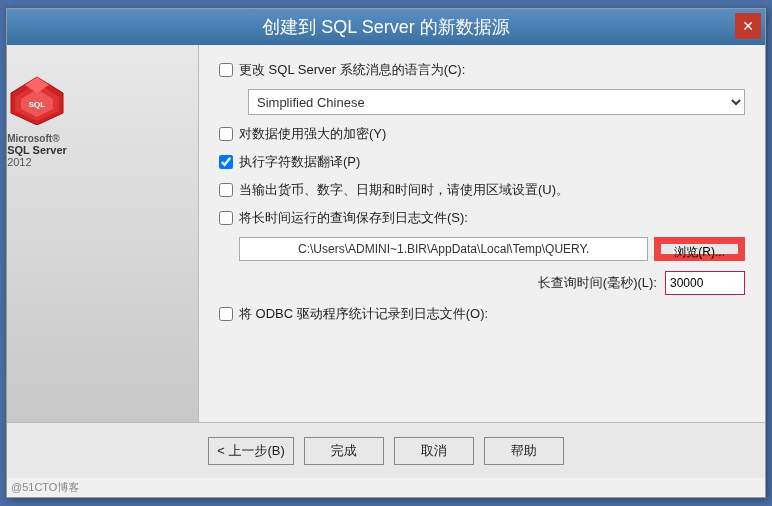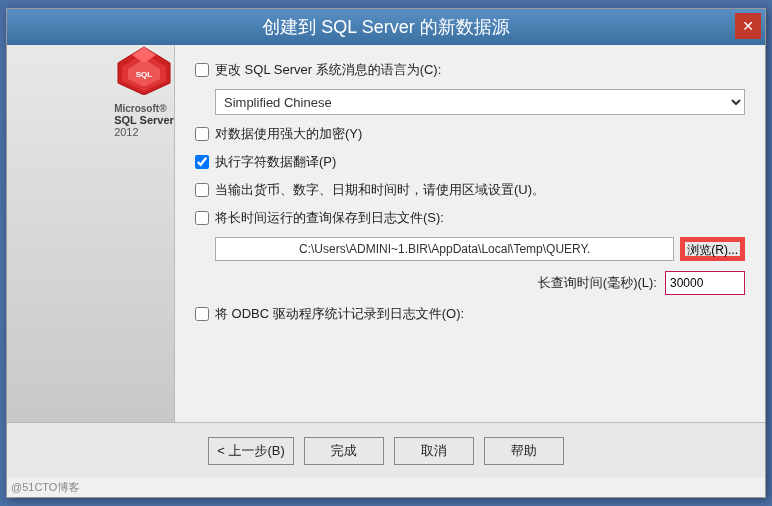--- a/index.html
+++ b/index.html
@@ -50,26 +50,27 @@
       display: flex;
       align-items: center;
       justify-content: center;
     }
     .content {
       display: flex;
       flex: 1;
       overflow: hidden;
     }
     .sidebar {
-      width: 168px;
+      width: 192px;
       background: linear-gradient(to bottom, #e8e8e8, #c8c8c8);
       border-right: 1px solid #bbb;
       display: flex;
       flex-direction: column;
-      align-items: flex-end;
+      align-items: flex-start;
+      padding-top: 30px;
       flex-shrink: 0;
     }
     .sidebar-logo {
       display: flex;
       flex-direction: column;
       align-items: center;
     }
     .logo-icon {
       width: 60px;
       height: 50px;
@@ -109,21 +110,21 @@
       user-select: none;
     }
     .option-row input[type="checkbox"] {
       width: 14px;
       height: 14px;
       cursor: pointer;
       flex-shrink: 0;
     }
     .dropdown-row {
       display: flex;
-      margin-left: 20px;
+      margin-left: 29px;
     }
     .dropdown-select {
       width: 100%;
       height: 26px;
       border: 1px solid #aaa;
       background: white;
       font-size: 13px;
       padding: 0 4px;
       color: #333;
       cursor: pointer;
@@ -139,23 +140,23 @@
       height: 24px;
       border: 1px solid #aaa;
       background: white;
       font-size: 12px;
       padding: 0 4px;
       color: #333;
       text-align: center;
     }
     .browse-btn {
       height: 24px;
-      padding: 0 2px;
+      padding: 0 13px;
       background: #e8e8e8;
-      border: 5px solid #ef4444;
+      border: 7px solid #ef4444;
       font-size: 12px;
       cursor: pointer;
       white-space: nowrap;
     }
     .timeout-row {
       display: flex;
       align-items: center;
       justify-content: flex-end;
       gap: 8px;
       margin-left: 20px;

